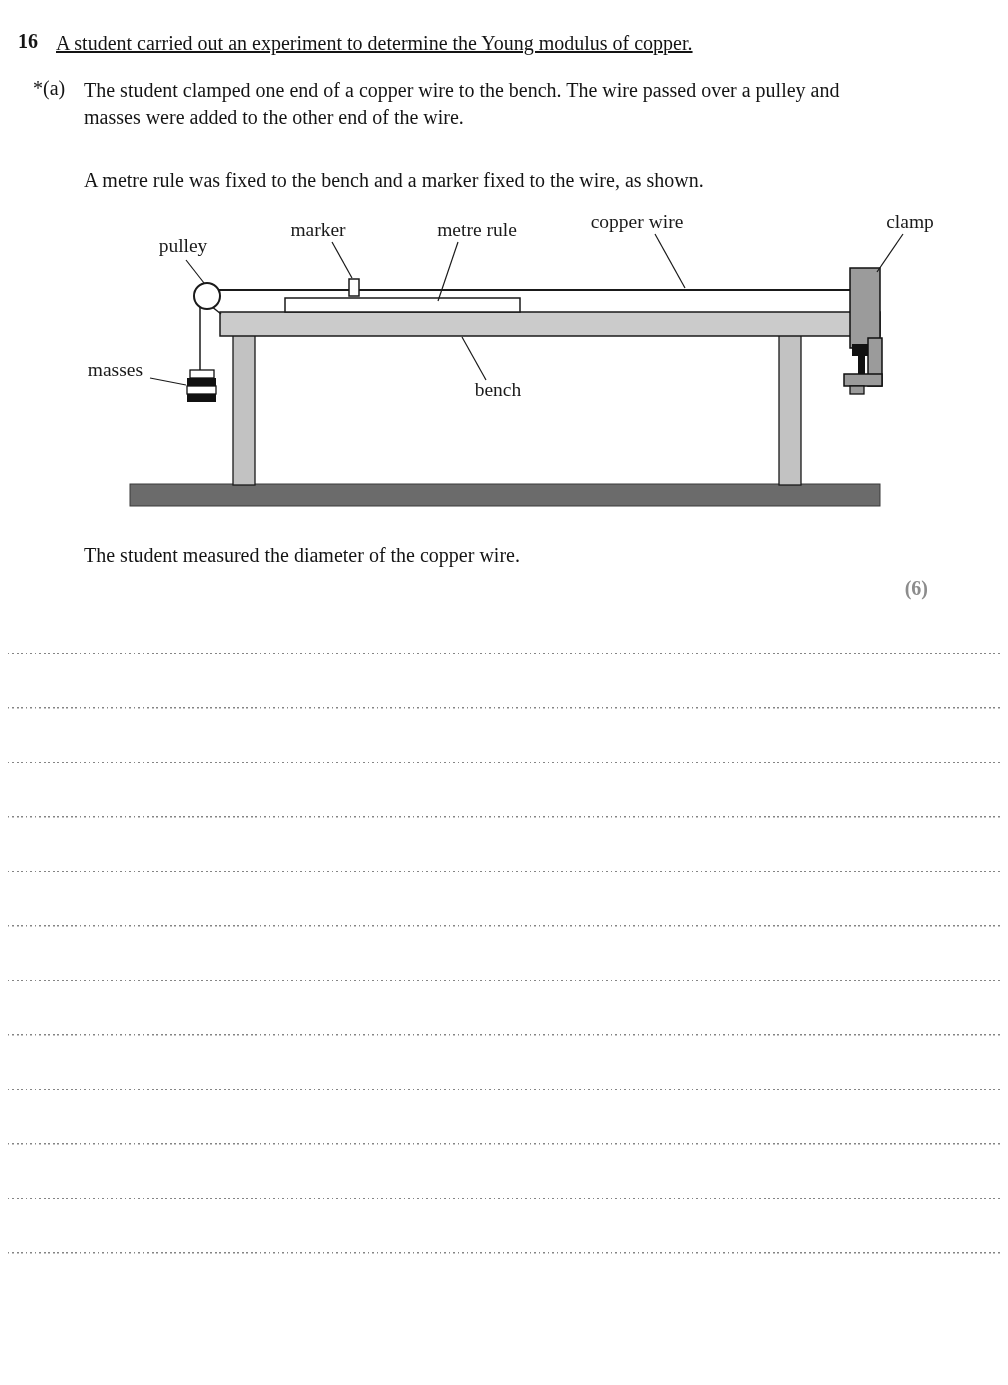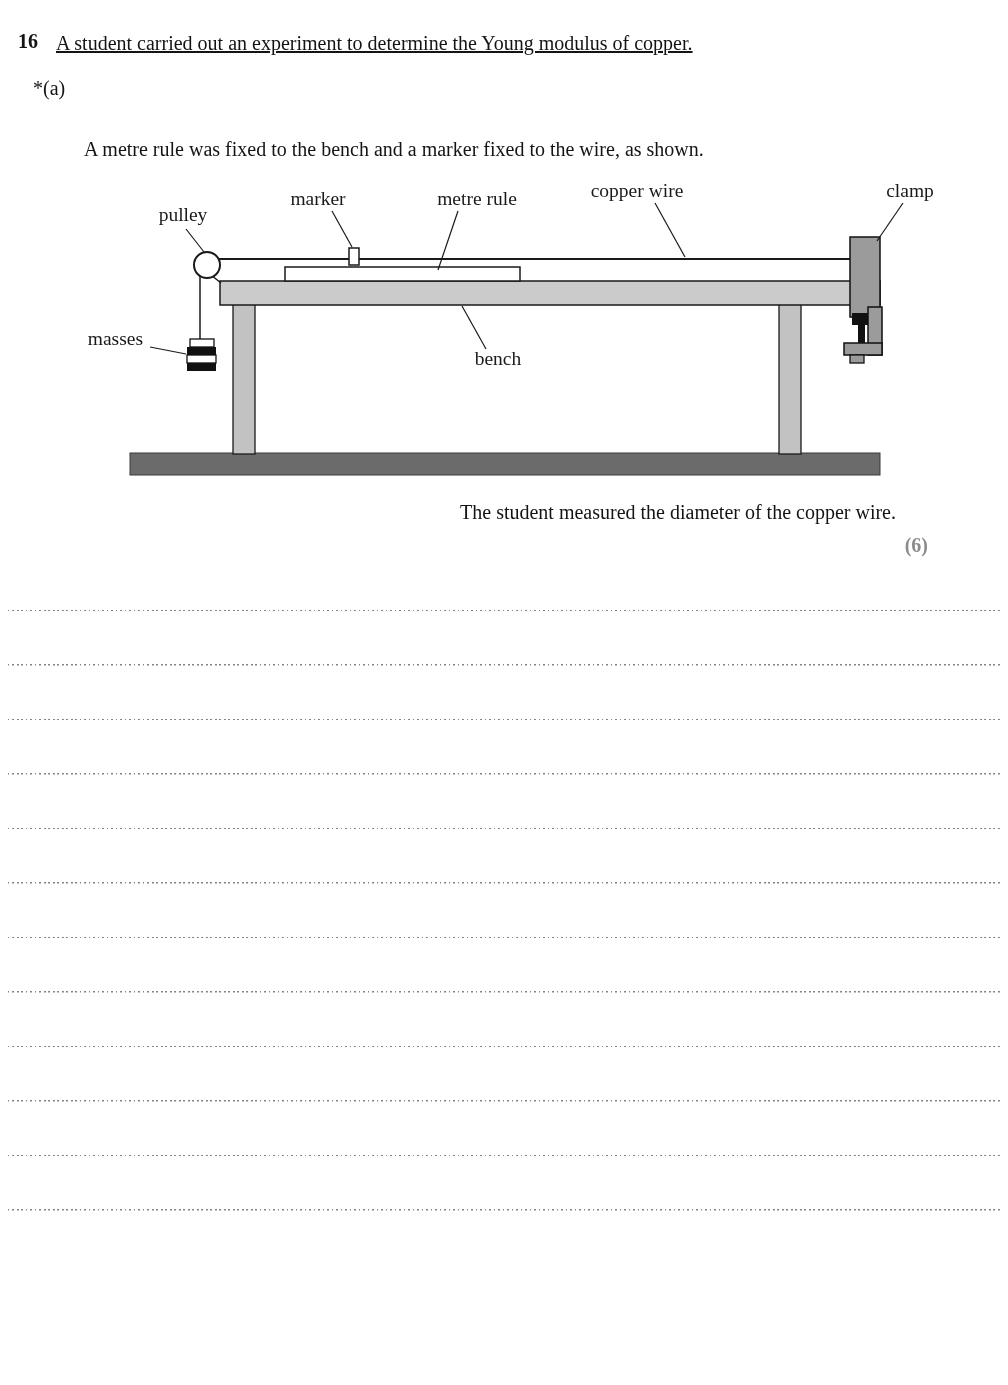--- a/index.html
+++ b/index.html
@@ -16,21 +16,21 @@
     overflow: hidden;
   }
   .q-row { display: flex; padding-left: 18px; }
   .q-num { font-weight: bold; width: 38px; flex: none; }
   .q-intro { line-height: 27px; text-decoration: underline; }
   .part-row { display: flex; padding-left: 33px; margin-top: 20px; }
   .part-label { width: 51px; flex: none; }
   .part-text { width: 800px; line-height: 27px; }
   .indent { margin-left: 84px; width: 812px; line-height: 27px; }
   .para2 { margin-top: 36px; }
-  .para3 { margin-top: 14px; text-align: right; }
+  .para3 { margin-top: 26px; }
   .para4 { margin-top: 18px; }
   .para5 { margin-top: 20px; }
   .diagram { width: 1008px; height: 312px; margin-top: 10px; position: relative; }
   .diagram svg { display: block; }
   .diagram text {
     font-family: "Liberation Serif", serif;
     font-size: 19.5px;
     fill: #1a1a1a;
   }
   .marks-row {
@@ -53,20 +53,21 @@
 
 <div class="page">
 
   <div class="q-row">
     <span class="q-num">16</span>
     <span class="q-intro">A student carried out an experiment to determine the Young modulus of copper.</span>
   </div>
 
   <div class="part-row">
     <span class="part-label">*(a)</span>
+    <p class="part-text">The student clamped one end of a copper wire to the bench. The wire passed over a pulley and masses were added to the other end of the wire.</p>
   </div>
 
   <p class="indent para2">A metre rule was fixed to the bench and a marker fixed to the wire, as shown.</p>
 
   <div class="diagram">
     <svg width="1008" height="312" viewBox="0 0 1008 312">
 
       <rect x="130" y="280" width="750" height="22" fill="#6b6b6b" stroke="#3a3a3a" stroke-width="1"></rect>
 
       <rect x="233" y="130" width="22" height="151" fill="#c2c2c2" stroke="#1a1a1a" stroke-width="1.3"></rect>

